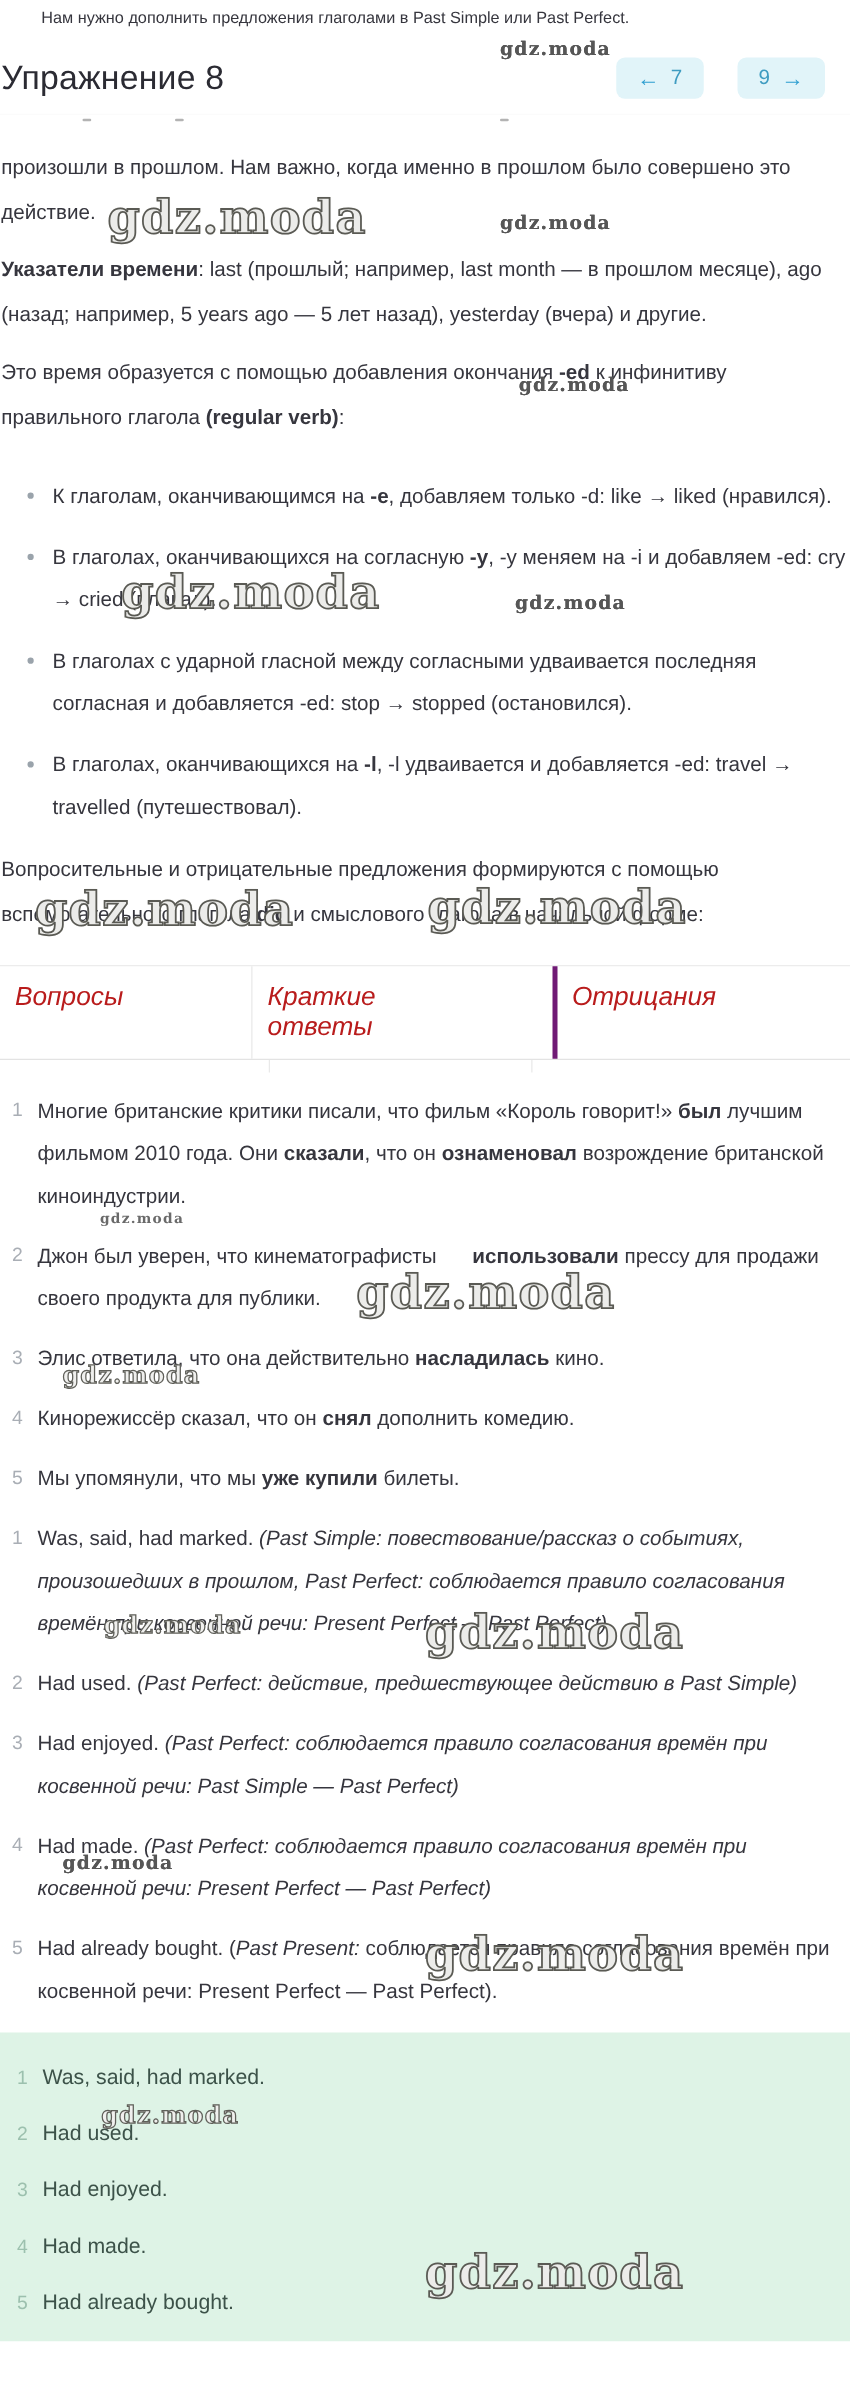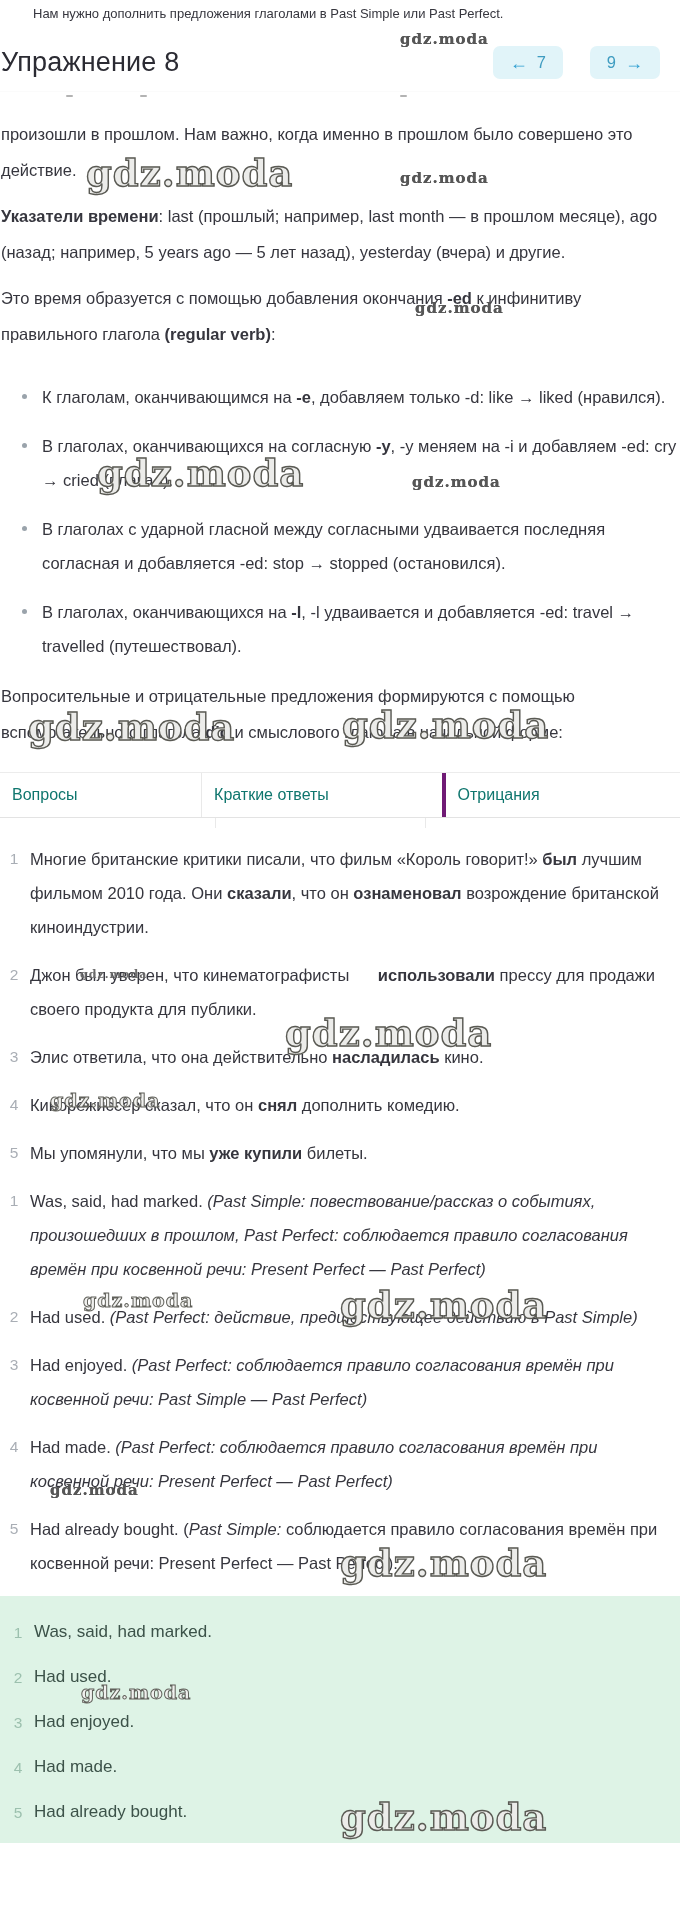--- a/index.html
+++ b/index.html
@@ -30,21 +30,21 @@
   .para.first{margin-top:15px;}
 
   
   .rules{list-style:none;margin:28px 0 0 0;padding:0;}
   .rules li{position:relative;padding-left:42px;font-size:16.5px;line-height:34px;margin-bottom:15px;}
   .rules li .dot{position:absolute;left:22px;top:14px;width:5px;height:5px;border-radius:50%;background:#9aa3ab;}
 
   
   .tbl{margin-top:22px;border-top:1px solid #ececec;}
   .tbl-head{display:flex;border-bottom:1px solid #e3e3e3;}
-  .tbl-cell{font-size:16px;color:#0f766e;padding:13px 12px;box-sizing:border-box;}
+  .tbl-cell{font-style:italic;font-size:21px;color:#b91c1c;padding:13px 12px;box-sizing:border-box;}
   .c1{width:215px;}
   .c2{width:210px;border-left:1px solid #e9e9e9;}
   .c3{width:255px;border-left:4px solid #701a75;margin-left:44px;}
   .tbl-stub{display:flex;height:10px;}
   .s2{width:210px;margin-left:215px;border-left:1px solid #e9e9e9;}
   .s3{width:255px;border-left:1px solid #e9e9e9;}
 
   
   .numlist{list-style:none;margin:8px 0 0 0;padding:0;}
   .numlist.answers{margin-top:0;}
@@ -166,21 +166,21 @@
     <li>
       <span class="li-num">3</span>
       <span><span>Had enjoyed. </span><span style="font-style: italic;">(Past Perfect: соблюдается правило согласования времён при косвенной речи: Past Simple — Past Perfect)</span></span>
     </li>
     <li>
       <span class="li-num">4</span>
       <span><span>Had made. </span><span style="font-style: italic;">(Past Perfect: соблюдается правило согласования времён при косвенной речи: Present Perfect — Past Perfect)</span></span>
     </li>
     <li>
       <span class="li-num">5</span>
-      <span><span>Had already bought. (</span><span style="font-style: italic;">Past Simple:</span><span> соблюдается правило согласования времён при косвенной речи: Present Perfect — Past Perfect).</span></span>
+      <span><span>Had already bought. (</span><span style="font-style: italic;">Past Present:</span><span> соблюдается правило согласования времён при косвенной речи: Present Perfect — Past Perfect).</span></span>
     </li>
   </ol>
 
   <div class="final">
     <ol>
       <li>
         <span class="li-num">1</span>
         <span>Was, said, had marked.</span>
       </li>
       <li>

